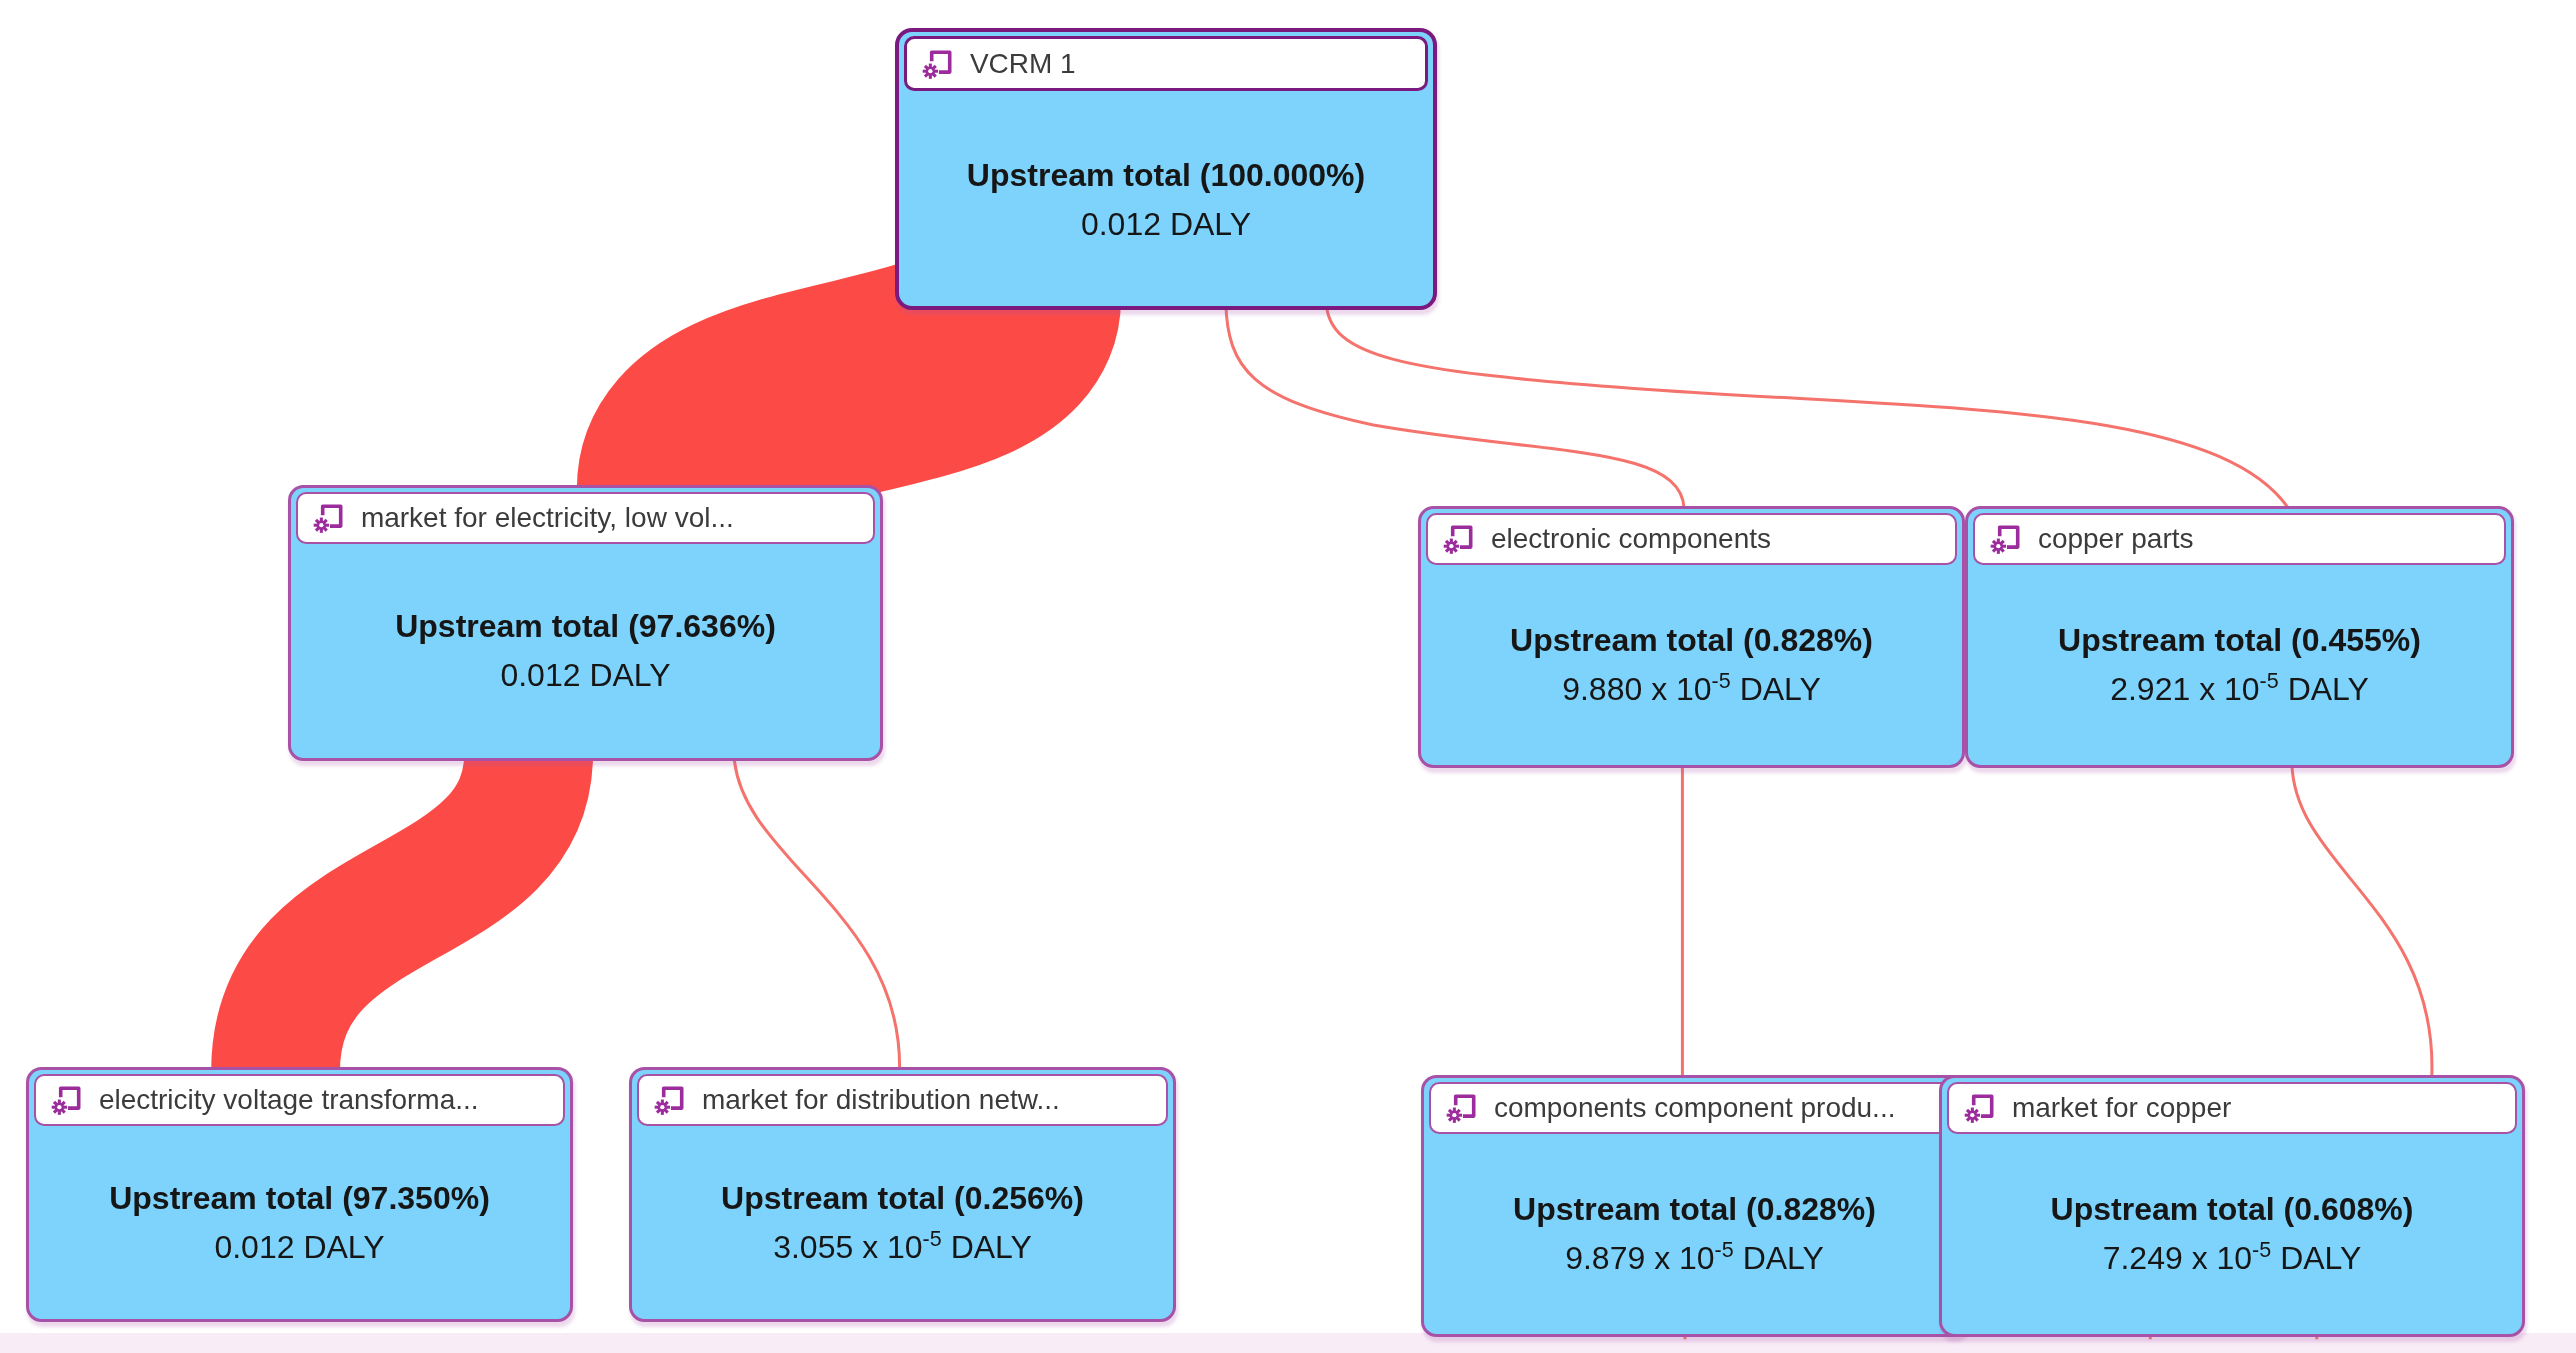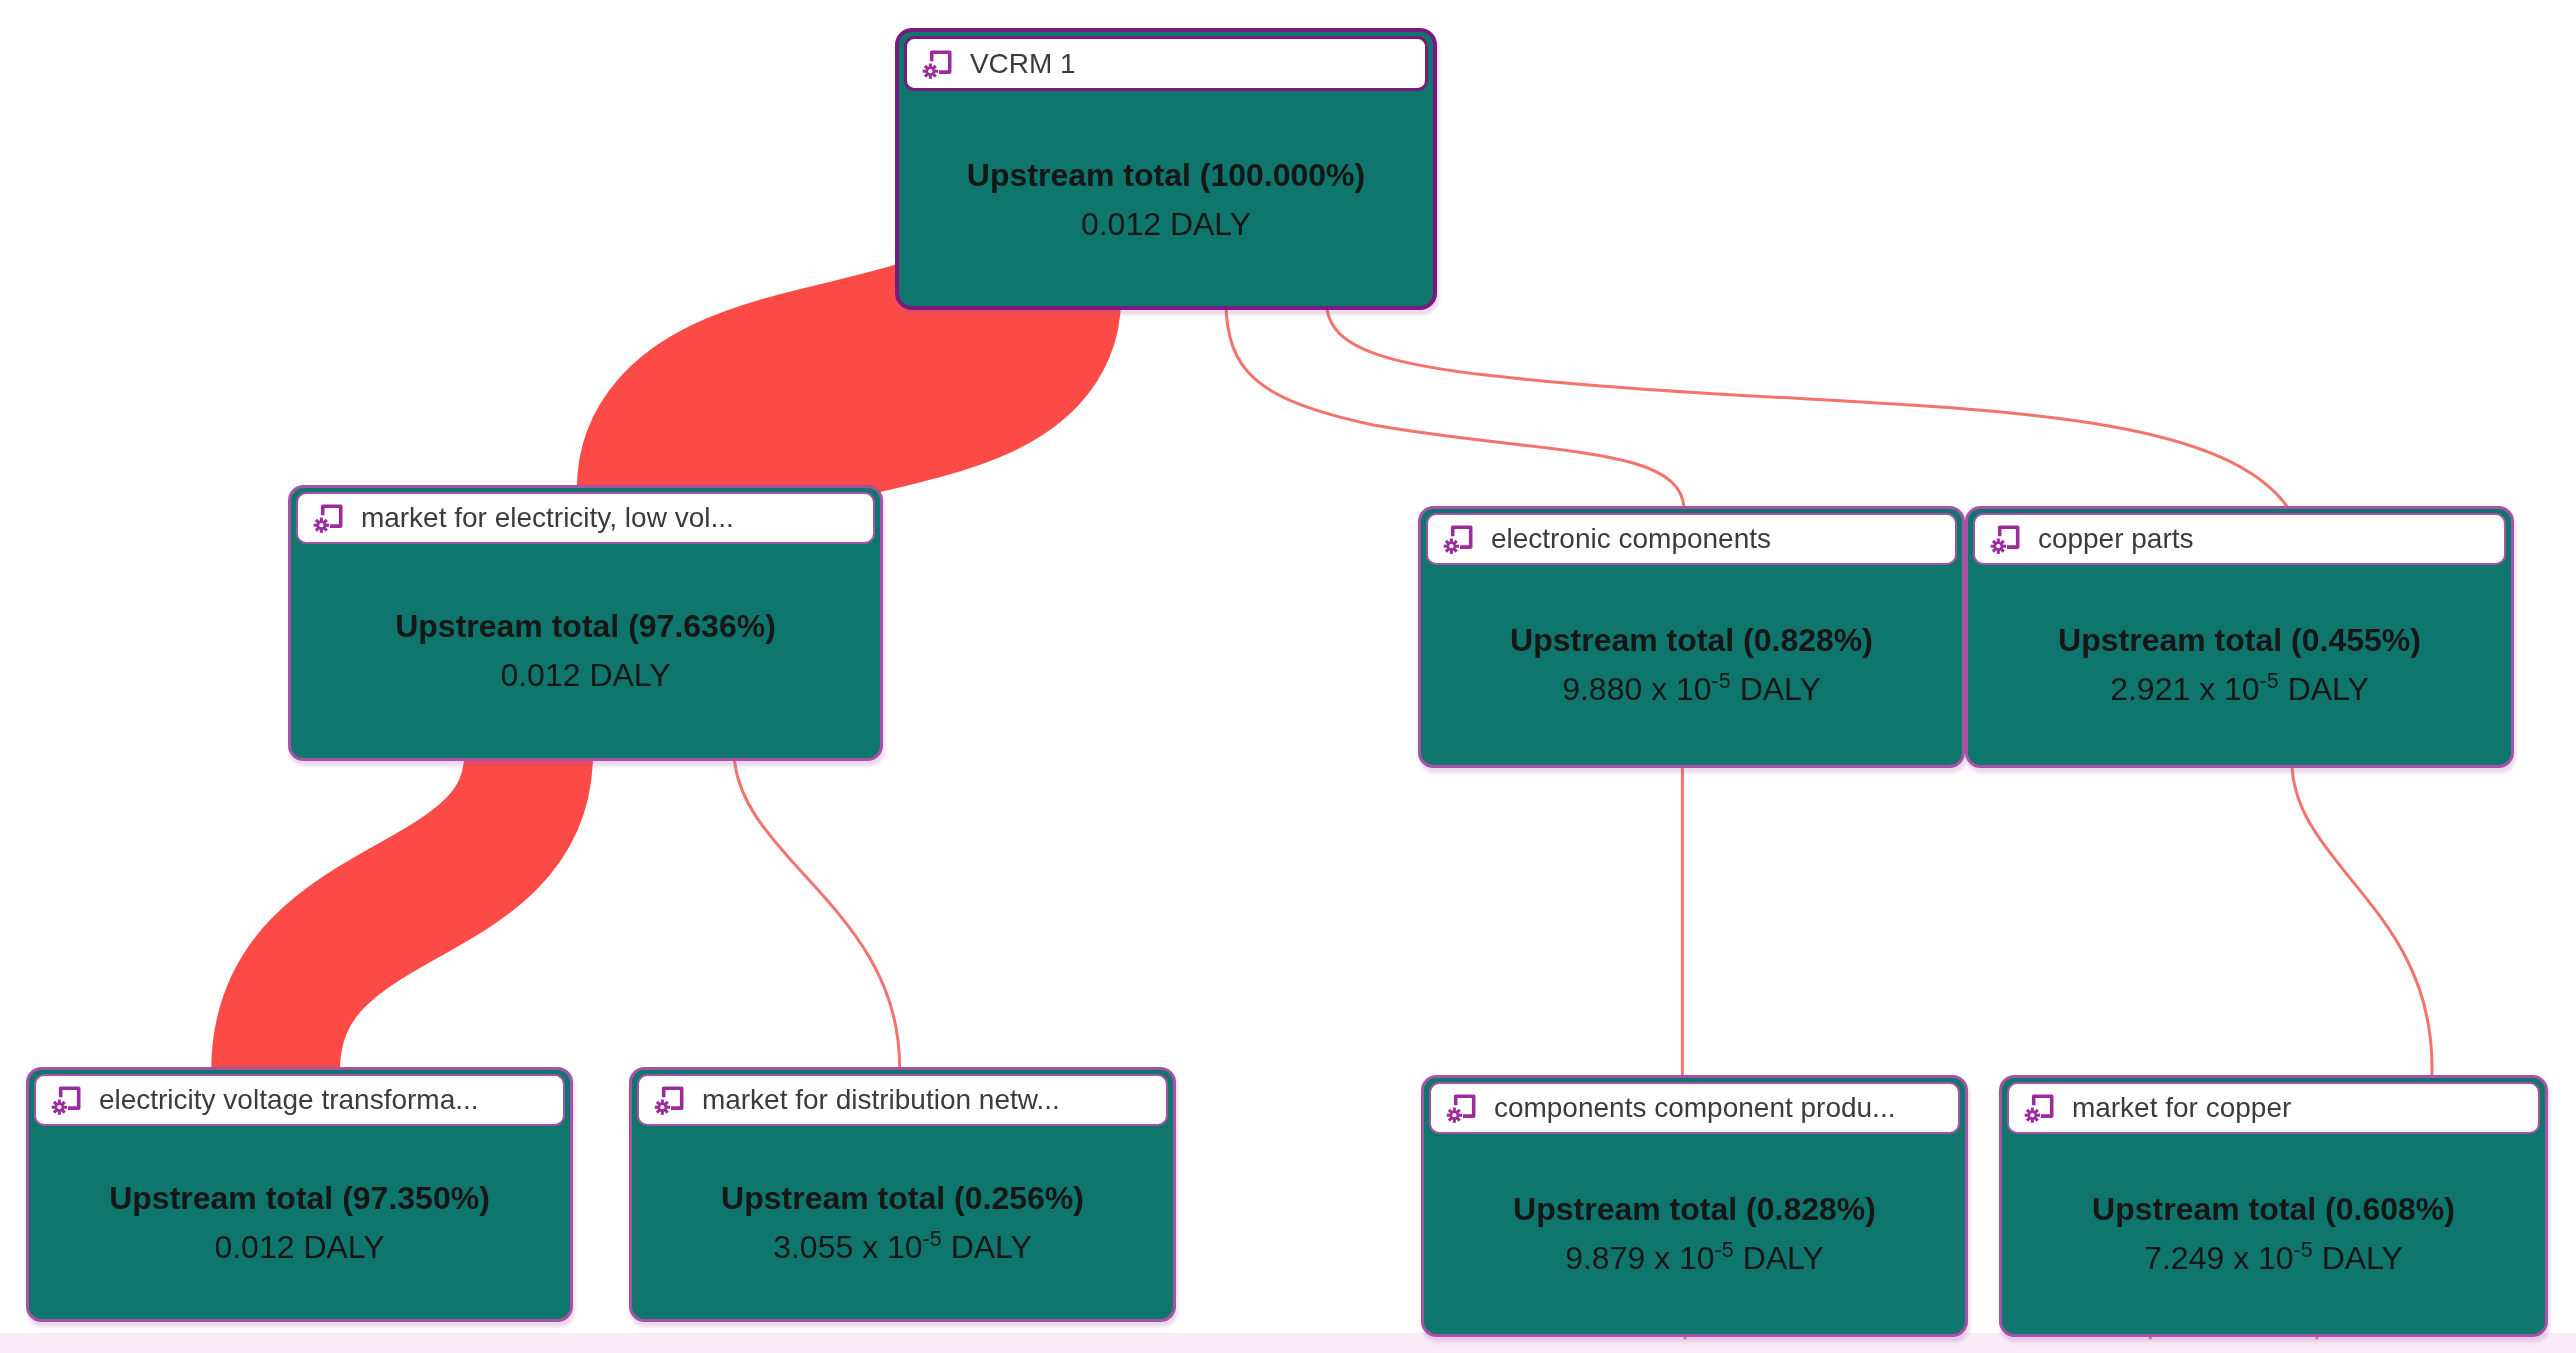--- a/index.html
+++ b/index.html
@@ -9,21 +9,21 @@
     font-family:"Liberation Sans", sans-serif;
   }
   svg.flows{position:absolute;left:0;top:0;z-index:1;}
   .flow-thick{fill:none;stroke:var(--flow_thick,#fc4b47);}
   .flow-thin{fill:none;stroke:var(--flow_thin,#f4736c);stroke-width:3.5px;}
   .bottom-strip{
     position:absolute;left:0;right:0;bottom:0;height:21.5px;
     background:var(--bottom_strip,#f8ecf6);z-index:0;
   }
   .node{
-    position:absolute;z-index:2;background:#0f766e;
+    position:absolute;z-index:2;background:#7dd3fc;
     border:3px solid var(--node_border,#a751a7);
     border-radius:15.5px;
     box-shadow:1.7px 4.3px 3.4px rgba(168,84,168,0.22);
     text-decoration:underline;
   }
   .node.root{
     border:4.3px solid var(--node_border_root,#7a1a7e);
     border-radius:17px;
   }
   .titlebar{
@@ -261,21 +261,21 @@
         </svg>
       </span>
       <span class="ntitle">components component produ...</span>
     </div>
     <div class="nbody">
       <div class="nup">Upstream total (0.828%)</div>
       <div class="nval"><span>9.879 x 10</span><sup>-5</sup><span> DALY</span></div>
     </div>
   </div>
 
-  <div class="node" style="left:1999px;top:1075px;width:543px;height:256px;">
+  <div class="node" style="left:1939px;top:1075px;width:543px;height:256px;padding-left:37px;">
     <div class="titlebar">
       <span class="nicon">
         <svg viewBox="0 0 40 40" width="36" height="36" aria-hidden="true">
           <path d="M 13 17 L 13 7 L 33 7 L 33 29 L 21 29" fill="none" stroke="#9c2c9c" stroke-width="4" stroke-linejoin="round"></path>
           <g stroke="#9c2c9c" stroke-width="3.4">
             <line x1="11.5" y1="28" x2="11.5" y2="19.5"></line>
               <line x1="11.5" y1="28" x2="11.5" y2="36.5"></line>
             <line x1="11.5" y1="28" x2="3" y2="28"></line>
               <line x1="11.5" y1="28" x2="20" y2="28"></line>
             <line x1="11.5" y1="28" x2="5.5" y2="22"></line>

